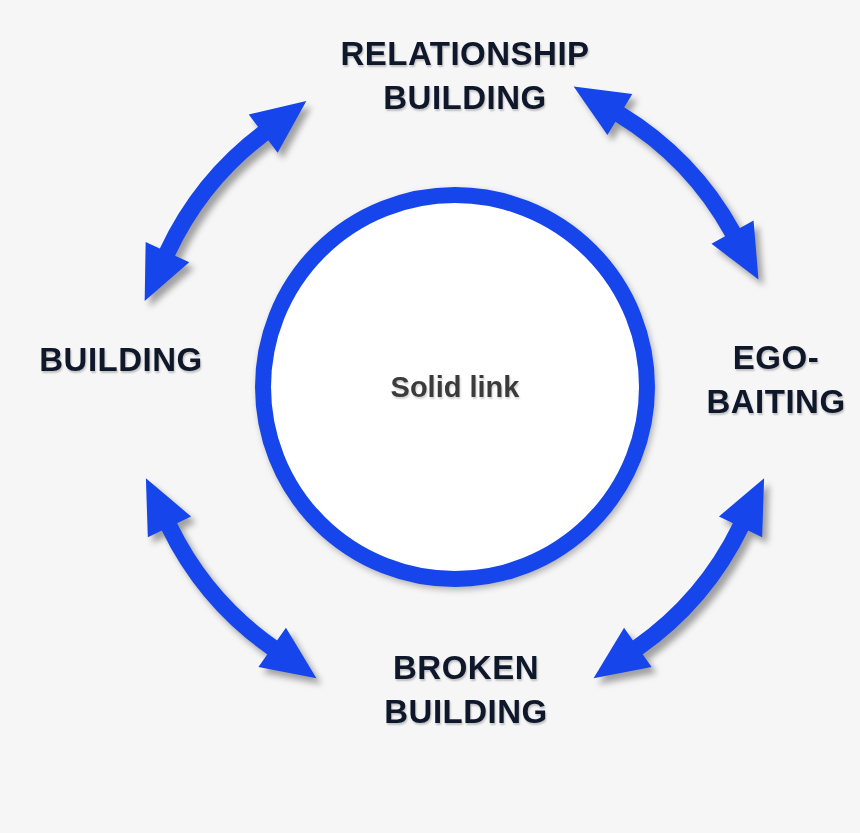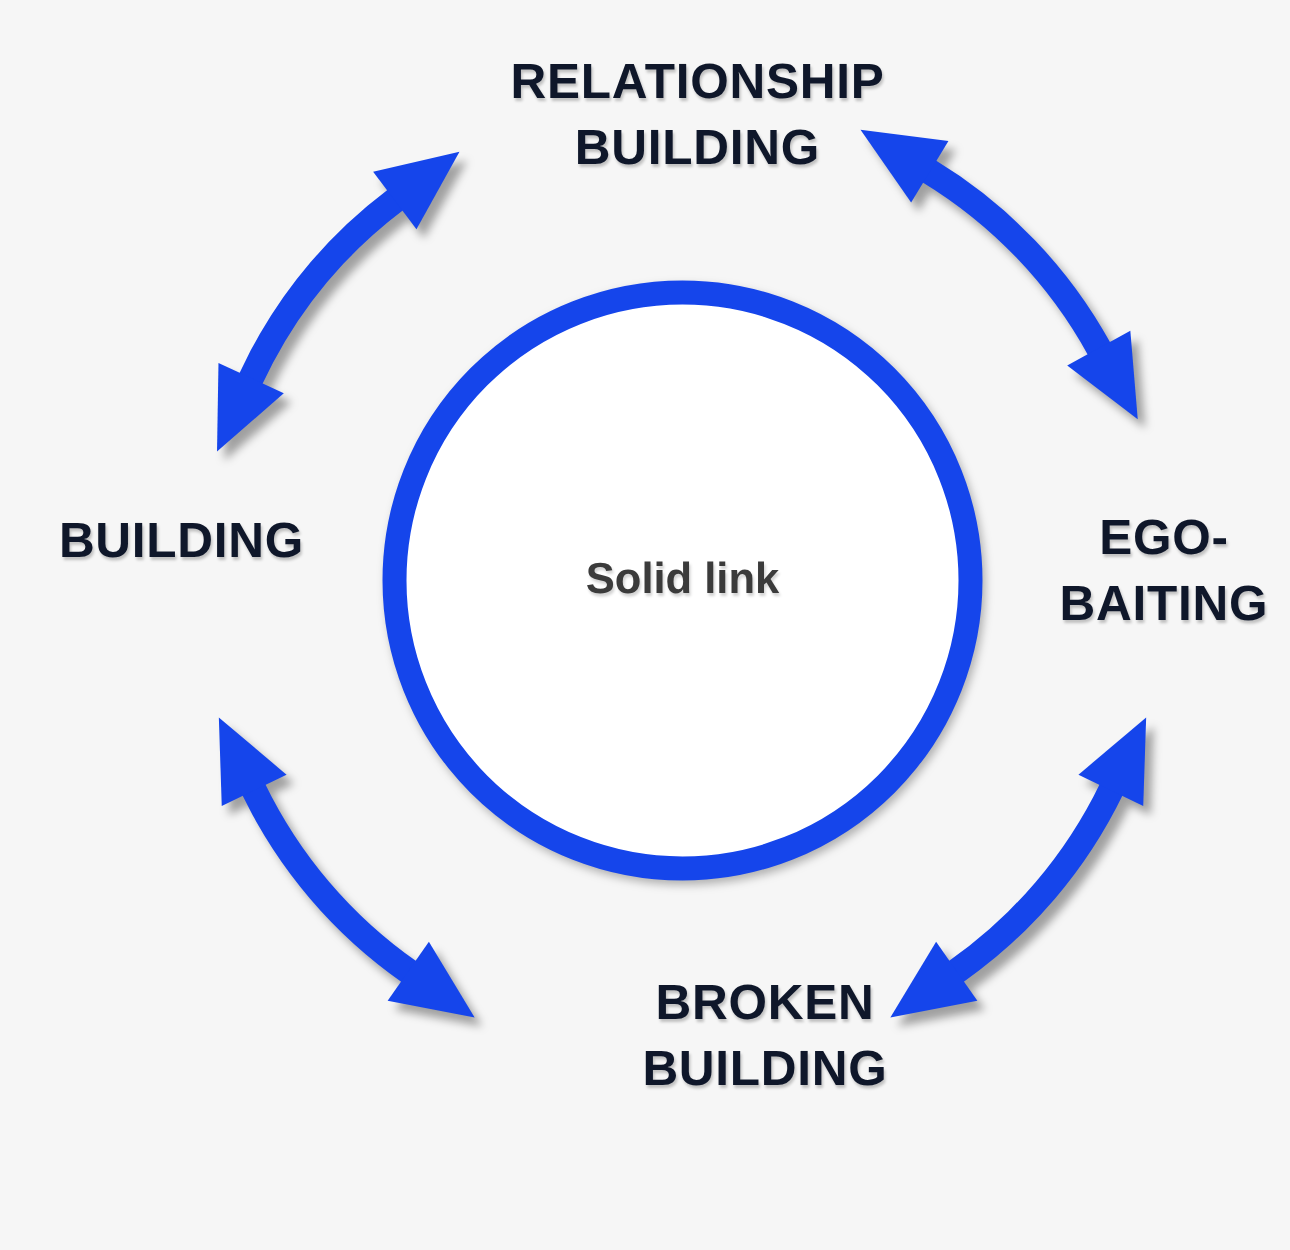--- a/index.html
+++ b/index.html
@@ -33,21 +33,21 @@
     font-weight: bold;
     font-size: 33px;
     line-height: 44px;
     letter-spacing: 0.5px;
     color: #0f172a;
     text-shadow: 1px 2px 2px rgba(0,0,0,0.22);
     white-space: nowrap;
   }
   .label-top    { left: 465px; top: 32px;  }
   .label-right  { left: 776px; top: 336px; }
-  .label-bottom { left: 466px; top: 646px; margin-left: 44px; }
+  .label-bottom { left: 466px; top: 646px; }
   .label-left   { left: 121px; top: 338px; }
   .center-label {
     position: absolute;
     left: 455px;
     top: 387px;
     transform: translate(-50%, -50%);
     text-align: center;
     font-weight: bold;
     font-size: 29px;
     line-height: 53px;

